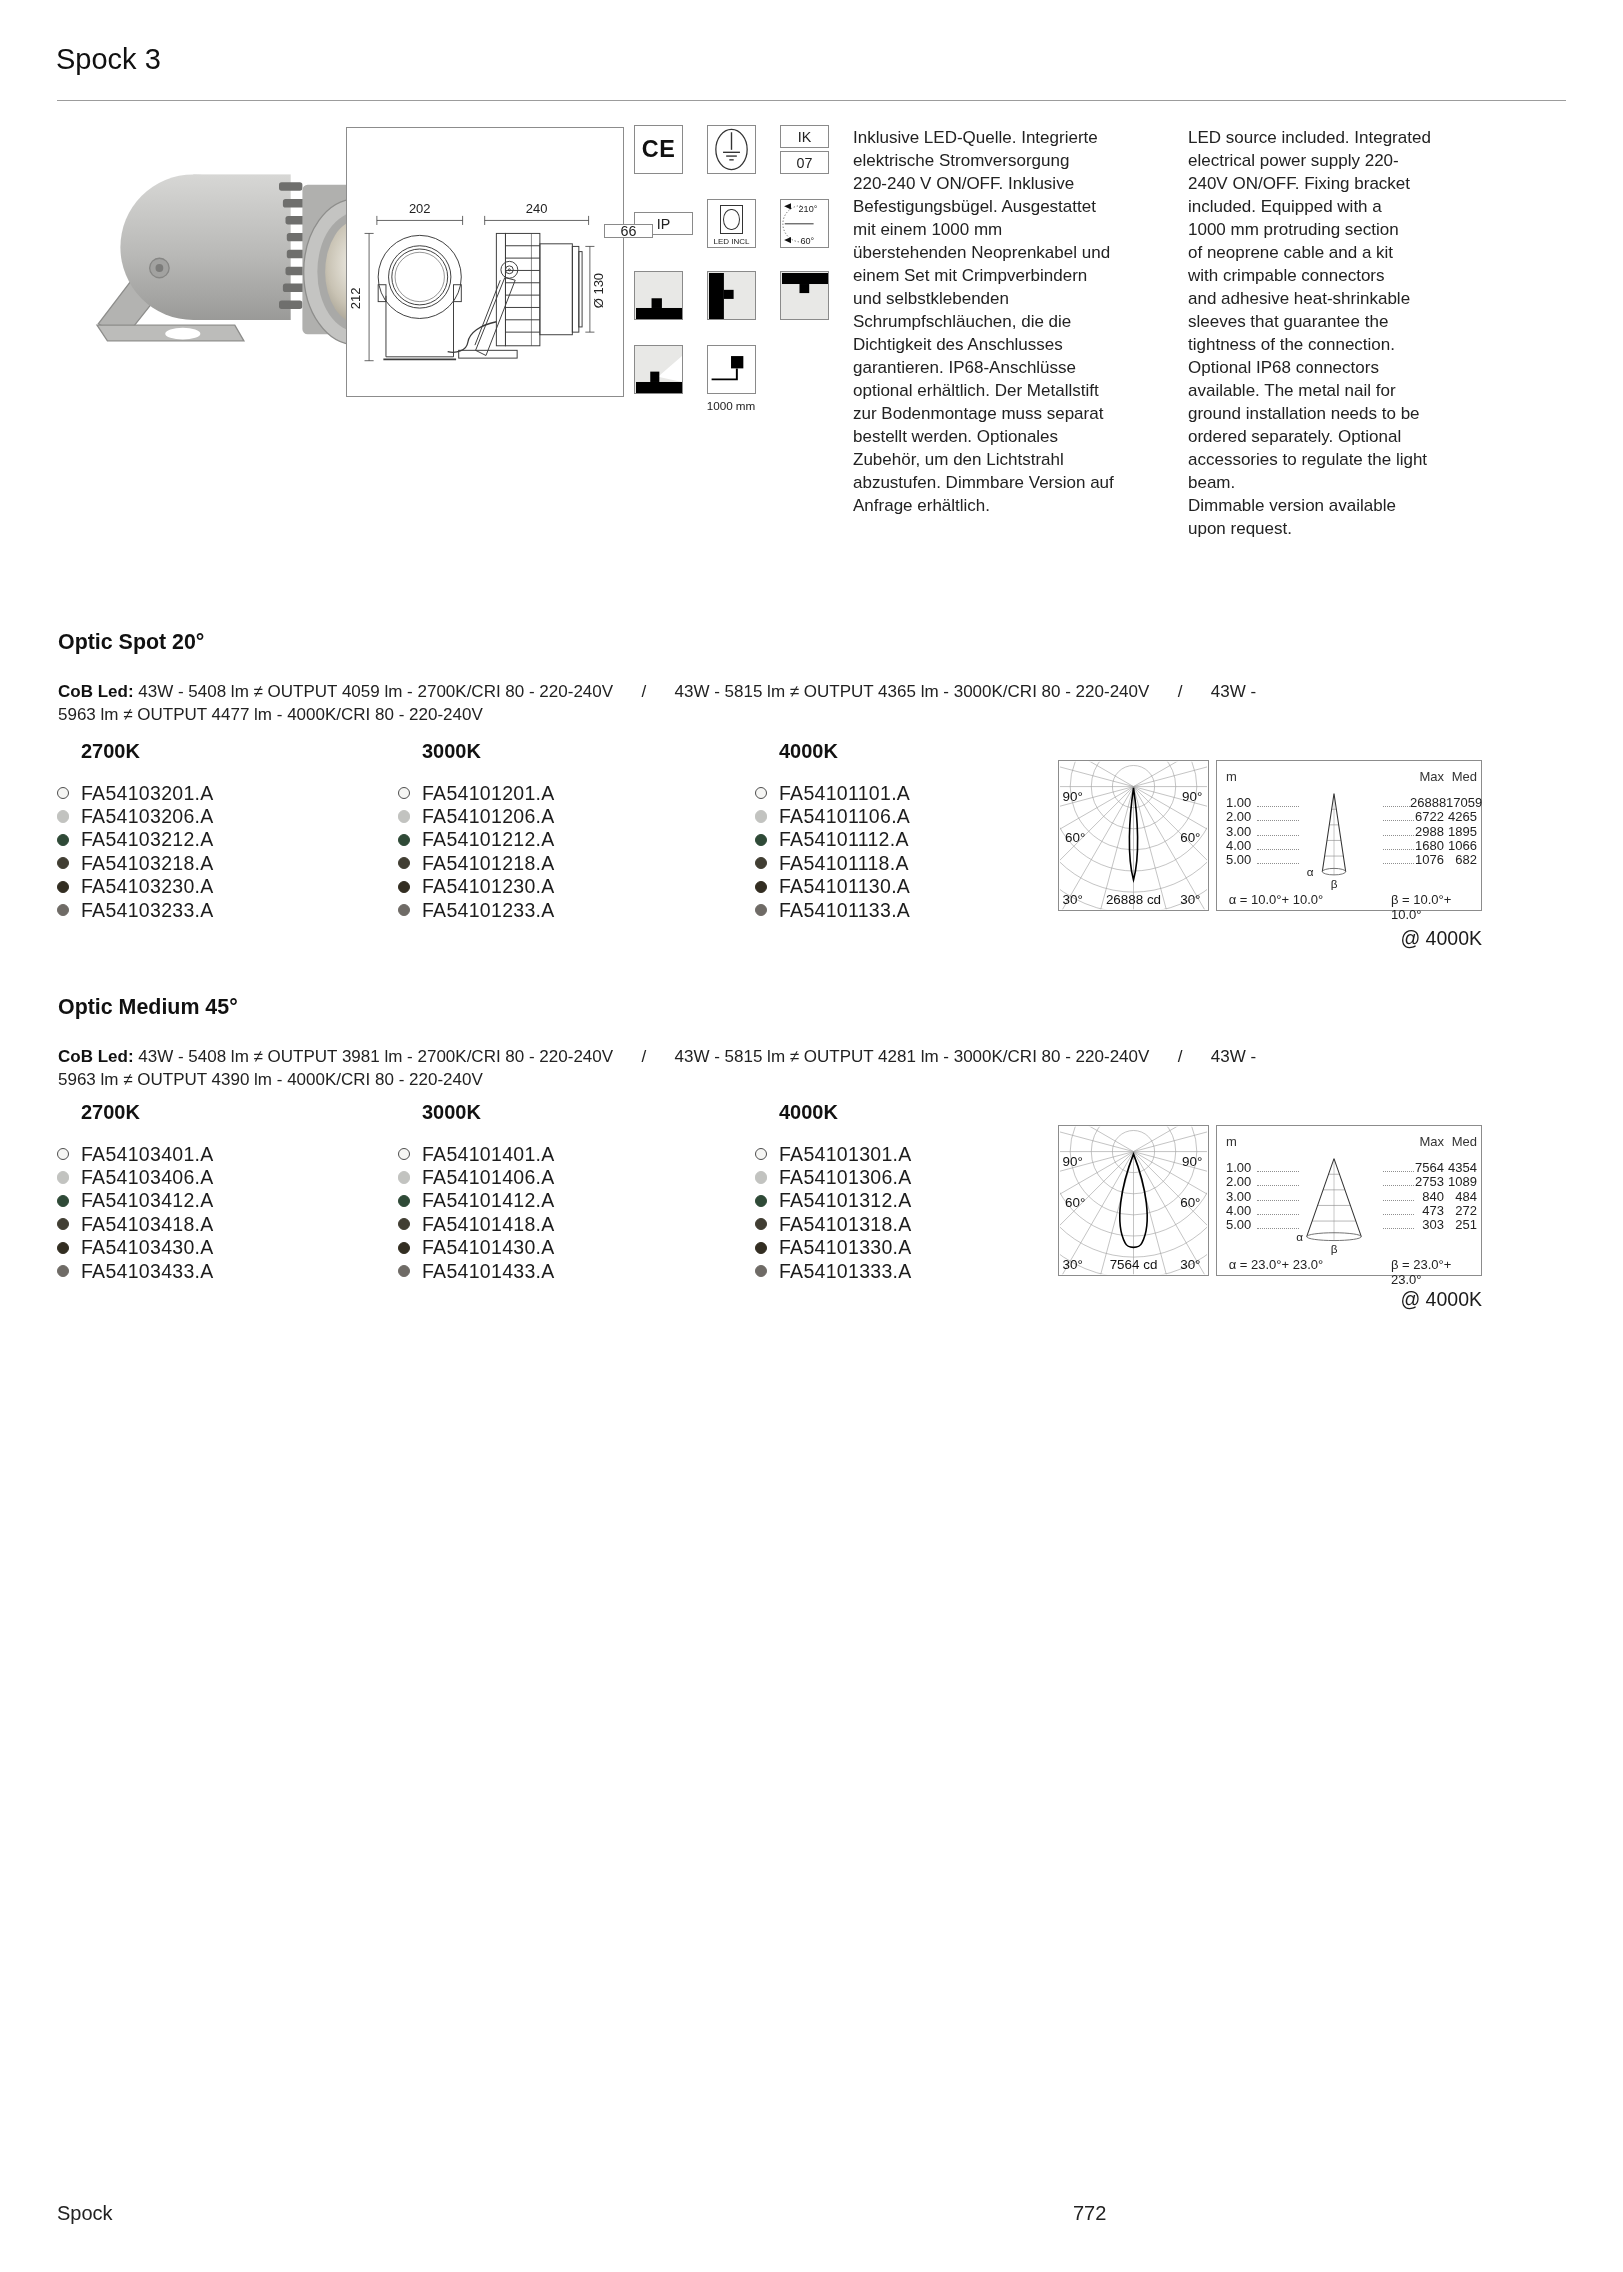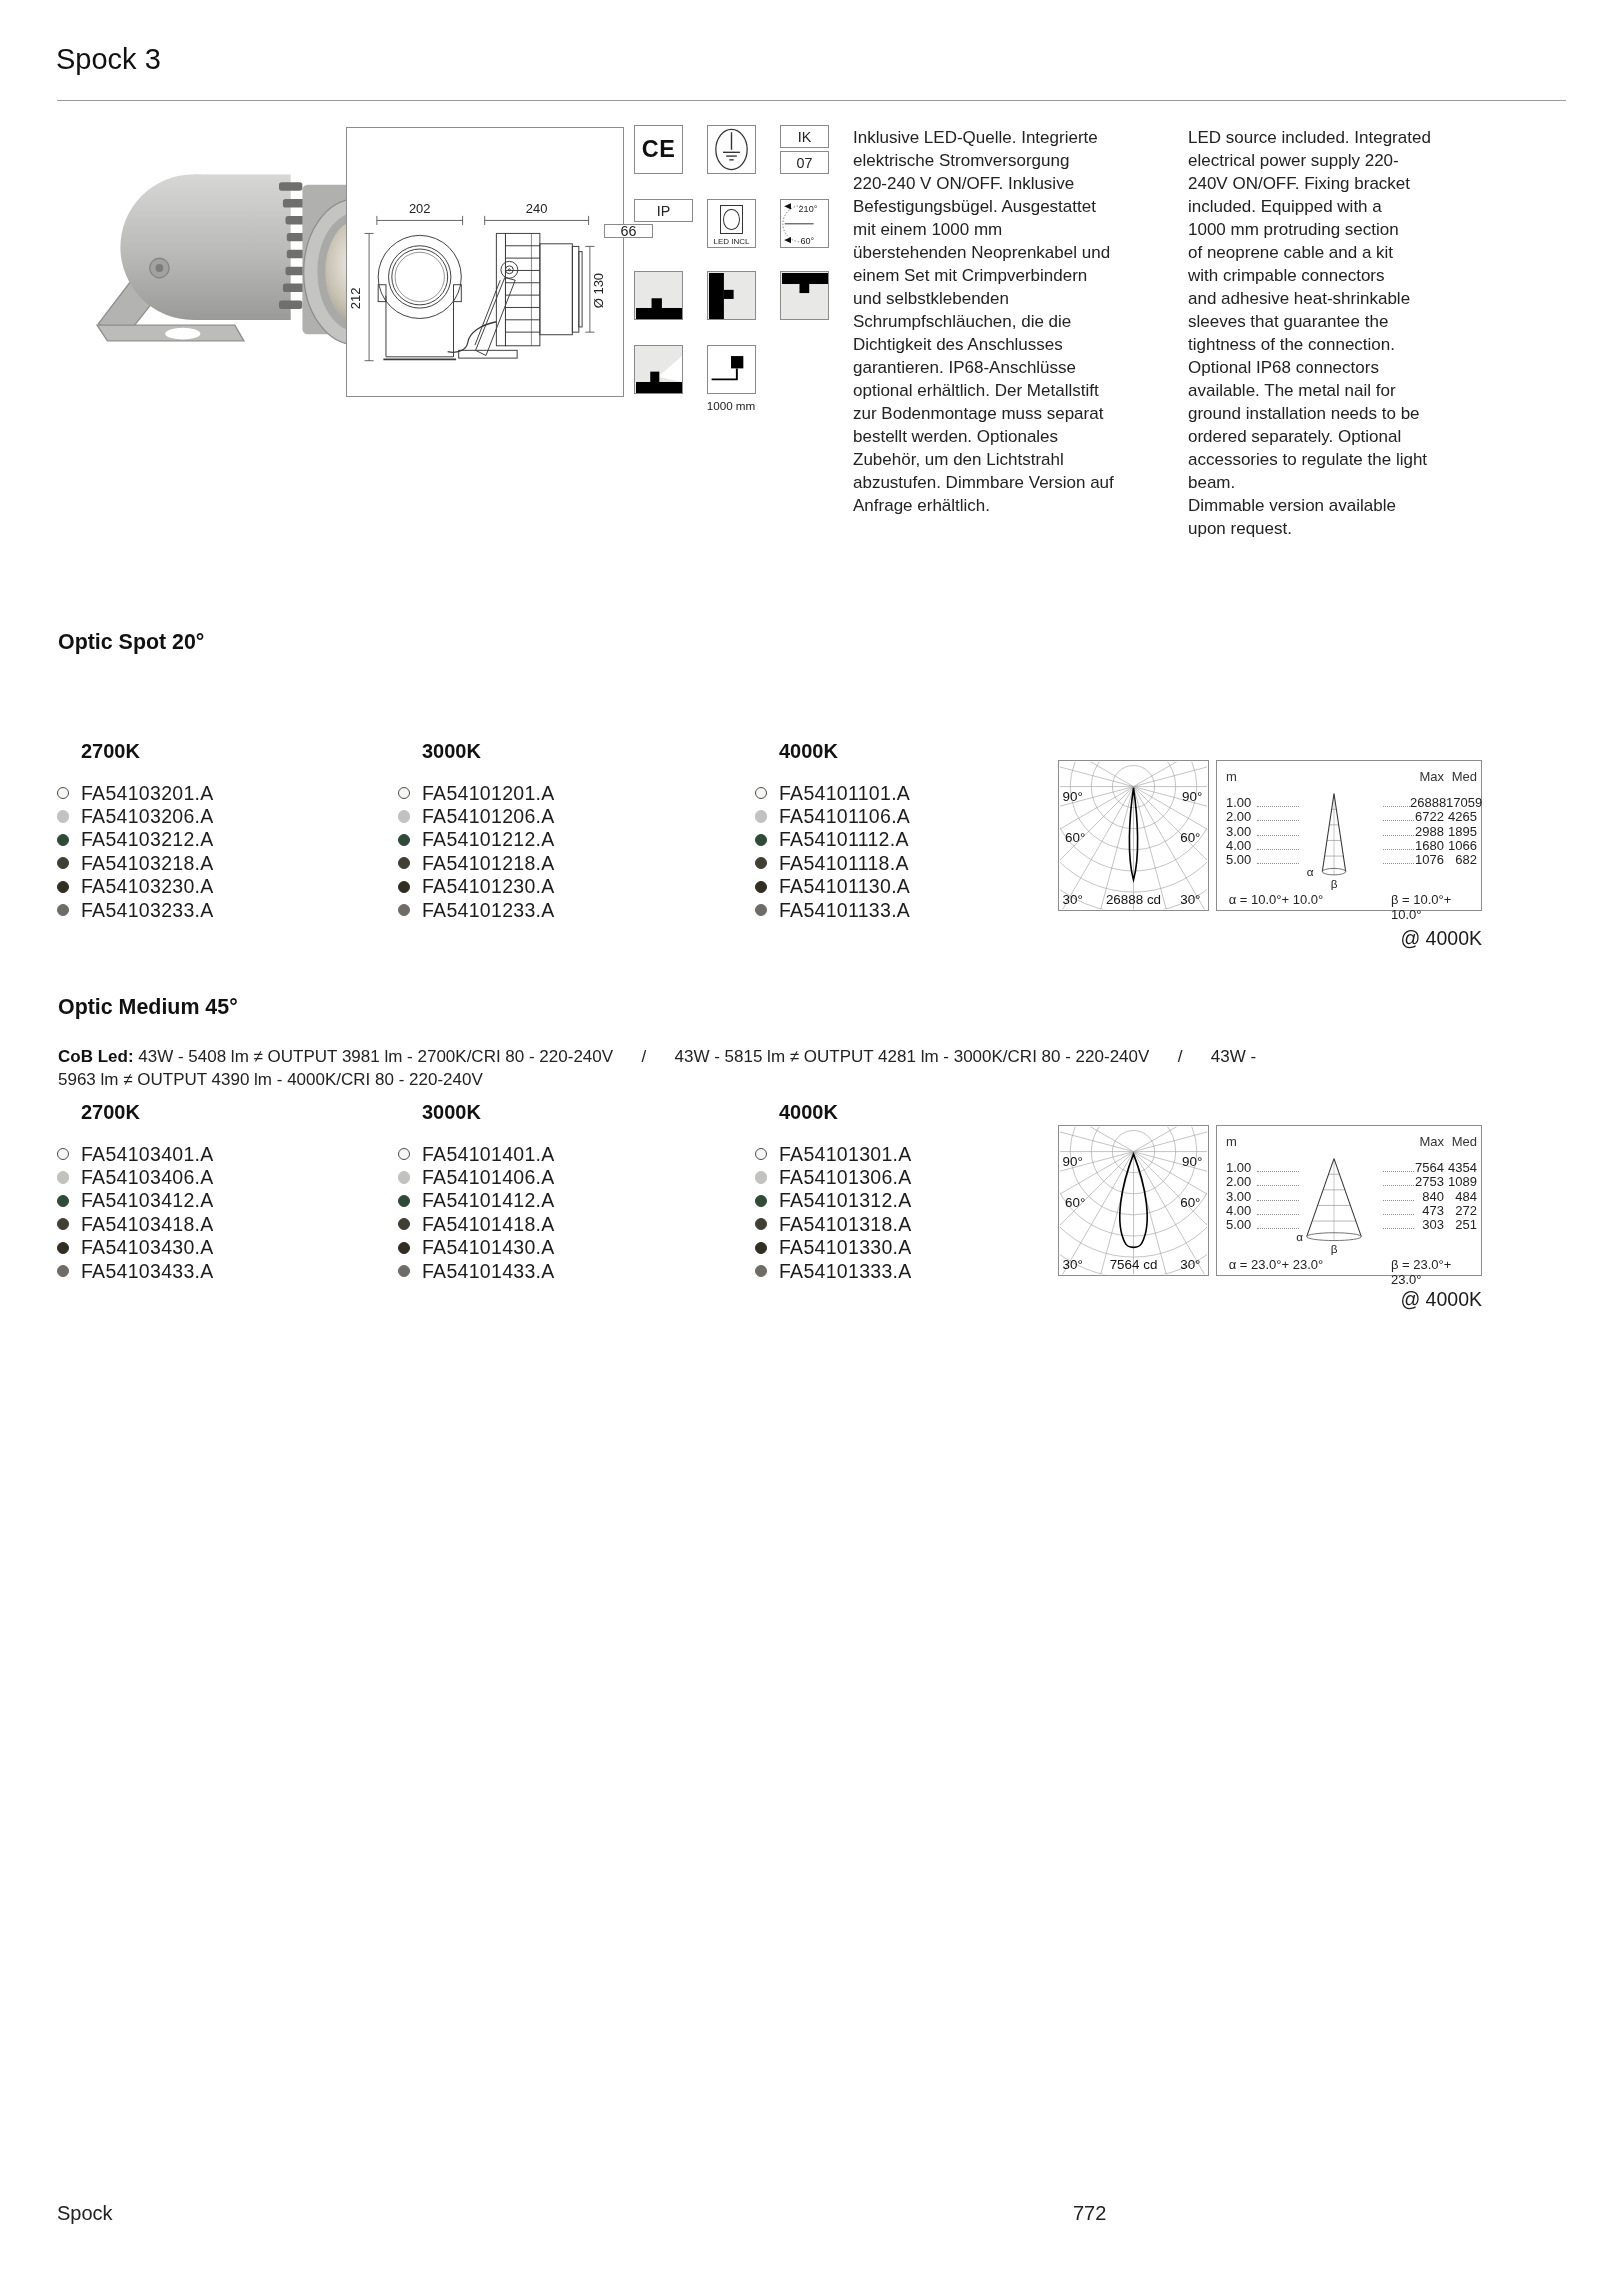--- a/index.html
+++ b/index.html
@@ -182,21 +182,21 @@
       </g>
     </svg>
   </div>
   <div class="abs icell" style="left:780px;top:125px;width:49px;height:23.4px;">
     <span class="itxt">IK</span>
   </div>
   <div class="abs icell" style="left:780px;top:151px;width:49px;height:23.4px;">
     <span class="itxt">07</span>
   </div>
 
-  <div class="abs icell" style="left:634px;top:199px;width:59px;height:23.4px;">
+  <div class="abs icell" style="left:634px;top:212px;width:59px;height:23.4px;">
     <span class="itxt">IP</span>
   </div>
   <div class="abs icell" style="left:604px;top:224px;width:49px;height:14px;">
     <span class="itxt">66</span>
   </div>
   <div class="abs icell ledincl" style="left:707px;top:199px;width:49px;height:49px;">
     <span class="lamp">
         <i></i>
       </span>
     <span class="lab">LED INCL</span>
@@ -280,20 +280,24 @@
 Optional IP68 connectors
 available. The metal nail for
 ground installation needs to be
 ordered separately. Optional
 accessories to regulate the light
 beam.
 Dimmable version available
 upon request.</div>
 
   <div class="abs sec-h" style="left:58px;top:630px;">Optic Spot 20°</div>
+  <div class="abs cob" style="left:58px;top:680px;width:1493px;">
+    <b>CoB Led:</b><span> 43W - 5408 lm ≠ OUTPUT 4059 lm - 2700K/CRI 80 - 220-240V      /      43W - 5815 lm ≠ OUTPUT 4365 lm - 3000K/CRI 80 - 220-240V      /      43W -
+5963 lm ≠ OUTPUT 4477 lm - 4000K/CRI 80 - 220-240V</span>
+  </div>
 
   <div class="abs col" style="left:57px;top:740px;">
     <div class="col-h">2700K</div>
     <div class="crow">
         <i class="dot" style="background: rgb(246, 246, 244); border-color: rgb(77, 77, 77);"></i>
         <span class="code">FA54103201.A</span>
       </div>
     <div class="crow">
         <i class="dot" style="background: rgb(194, 195, 192); border-color: rgb(194, 195, 192);"></i>
         <span class="code">FA54103206.A</span>

